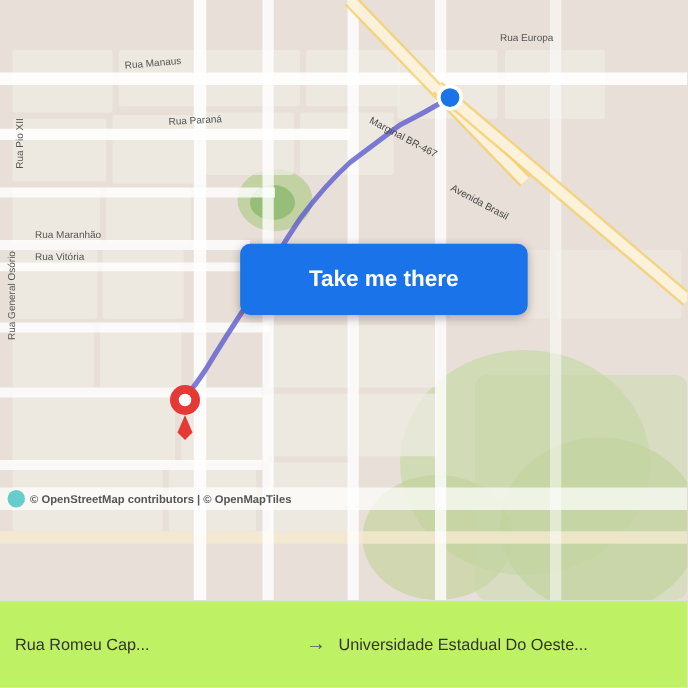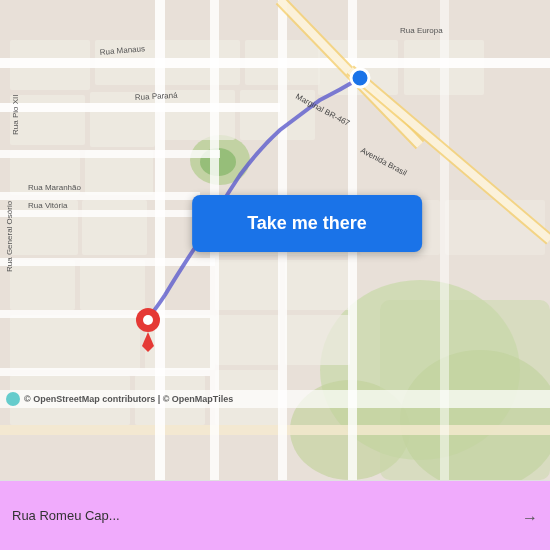--- a/index.html
+++ b/index.html
@@ -43,21 +43,21 @@
       font-weight: 600;
       cursor: pointer;
       white-space: nowrap;
       box-shadow: 0 2px 8px rgba(0,0,0,0.3);
     }
 
     
     .bottom-bar {
       width: 100%;
       height: 70px;
-      background: #f0abfc;
+      background: #bef264;
       position: absolute;
       bottom: 0;
       display: flex;
       align-items: center;
       padding: 0 12px;
       border-top: 1px solid #e0e0e0;
       gap: 10px;
     }
 
     .bottom-left {
@@ -238,15 +238,18 @@
     </div>
   </div>
 
   <div class="bottom-bar">
     <div class="bottom-left">
       <span class="location-from">Rua Romeu Cap...</span>
     </div>
 
     <span class="arrow-icon">→</span>
 
+    <div class="location-to">
+      <span class="location-to-text">Universidade Estadual Do Oeste...</span>
+    </div>
 
   </div>
 </div>
 
 </body></html>

